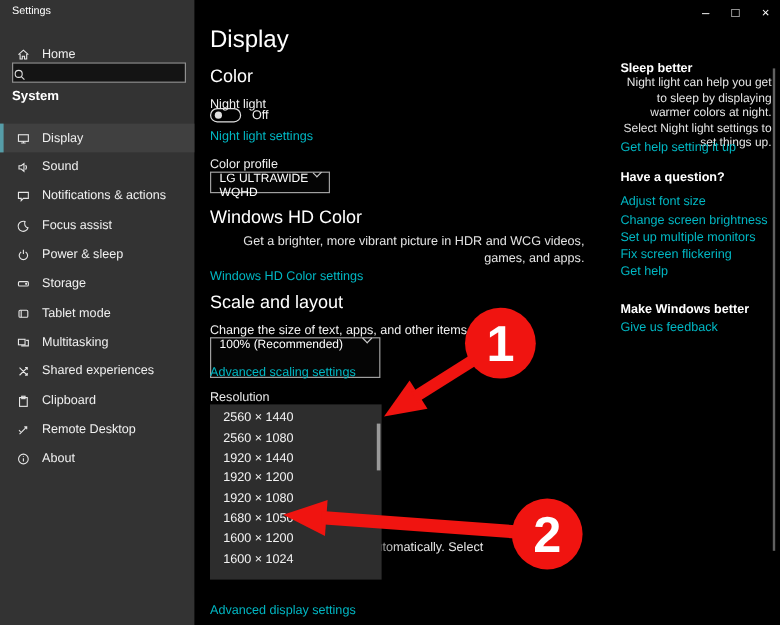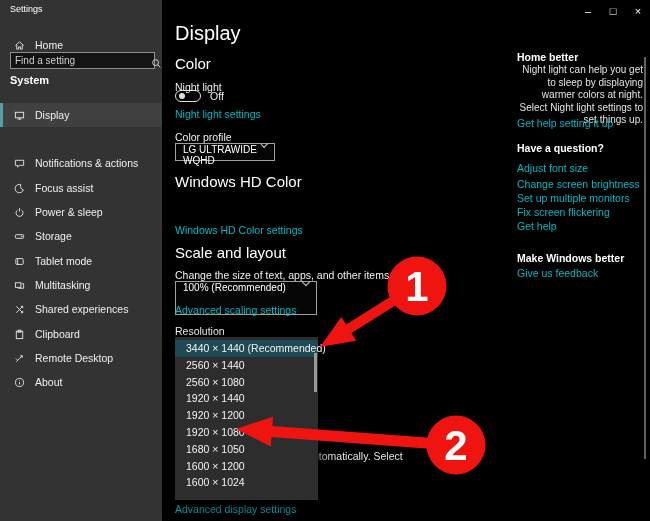--- a/index.html
+++ b/index.html
@@ -66,21 +66,20 @@
     <div class="nav-item" style="top:33px">
       <span class="icon">
         <svg viewBox="0 0 12 12">
             <path d="M1.5 6 L6 2 L10.5 6 M3 5.5 V10 H5 V7.5 H7 V10 H9 V5.5"></path>
           </svg>
       </span>
       <span>Home</span>
     </div>
 
     <div id="search-box">
-      <input type="text" placeholder="Find a setting" style="">
       <span class="sicon">
         <svg viewBox="0 0 12 12">
             <circle cx="5" cy="5" r="3.2"></circle>
             <line x1="7.4" y1="7.4" x2="10.2" y2="10.2"></line>
           </svg>
       </span>
     </div>
 
     <div class="system-label">System</div>
 
@@ -88,20 +87,29 @@
       <span class="icon">
         <svg viewBox="0 0 12 12">
             <rect x="1.5" y="2.5" width="9" height="6"></rect>
             <line x1="6" y1="8.5" x2="6" y2="10"></line>
             <line x1="4" y1="10" x2="8" y2="10"></line>
           </svg>
       </span>
       <span>Display</span>
     </div>
 
+    <div class="nav-item" style="top:127px">
+      <span class="icon">
+        <svg viewBox="0 0 12 12">
+            <path d="M2 4.5 H4 L6.5 2.5 V9.5 L4 7.5 H2 Z"></path>
+            <path d="M8 4 Q9.6 6 8 8"></path>
+          </svg>
+      </span>
+      <span>Sound</span>
+    </div>
 
     <div class="nav-item" style="top:176px">
       <span class="icon">
         <svg viewBox="0 0 12 12">
             <path d="M7.5 1.8 A4.6 4.6 0 1 0 10.2 7.5 A4 4 0 0 1 7.5 1.8 Z"></path>
           </svg>
       </span>
       <span>Focus assist</span>
     </div>
 
@@ -213,50 +221,50 @@
 
     <div class="link" style="left:13px;top:108px">Night light settings</div>
 
     <div class="lbl" style="left:13px;top:131px">Color profile</div>
     <div class="select" style="left:13px;top:143px;width:100px;height:18px">
       <span>LG ULTRAWIDE WQHD</span>
       <span class="chev"></span>
     </div>
 
     <div class="h2" style="left:13px;top:173px">Windows HD Color</div>
+    <div class="body-text" style="left:13px;top:194px;width:312px">Get a brighter, more vibrant picture in HDR and WCG videos, games, and apps.</div>
     <div class="link" style="left:13px;top:224px">Windows HD Color settings</div>
 
     <div class="h2" style="left:13px;top:244px">Scale and layout</div>
     <div class="lbl" style="left:13px;top:269px">Change the size of text, apps, and other items</div>
     <div class="select" style="left:13px;top:281px;width:142px;height:34px">
       <span>100% (Recommended)</span>
       <span class="chev"></span>
     </div>
     <div class="link" style="left:13px;top:304px">Advanced scaling settings</div>
 
     <div class="lbl" style="left:13px;top:325px">Resolution</div>
 
     <div class="frag">utomatically. Select</div>
 
     <div id="res-list">
-      <div class="res-item selected">3440 × 1440 (Recommended)</div>
       <div class="res-item">2560 × 1440</div>
       <div class="res-item">2560 × 1080</div>
       <div class="res-item">1920 × 1440</div>
       <div class="res-item">1920 × 1200</div>
       <div class="res-item">1920 × 1080</div>
       <div class="res-item">1680 × 1050</div>
       <div class="res-item">1600 × 1200</div>
       <div class="res-item">1600 × 1024</div>
       <div id="res-scroll"></div>
     </div>
 
     <div class="link" style="left:13px;top:503px">Advanced display settings</div>
 
-    <div class="h3" style="left:355px;top:51px">Home better</div>
+    <div class="h3" style="left:355px;top:51px">Sleep better</div>
     <div class="body-text" style="left:355px;top:64px;width:126px;font-size:10px;line-height:12.6px">Night light can help you get to sleep by displaying warmer colors at night. Select Night light settings to set things up.</div>
     <div class="link" style="left:355px;top:117px">Get help setting it up</div>
 
     <div class="h3" style="left:355px;top:142px">Have a question?</div>
     <div class="link" style="left:355px;top:162px">Adjust font size</div>
     <div class="link" style="left:355px;top:178px">Change screen brightness</div>
     <div class="link" style="left:355px;top:192px">Set up multiple monitors</div>
     <div class="link" style="left:355px;top:206px">Fix screen flickering</div>
     <div class="link" style="left:355px;top:220px">Get help</div>
 

